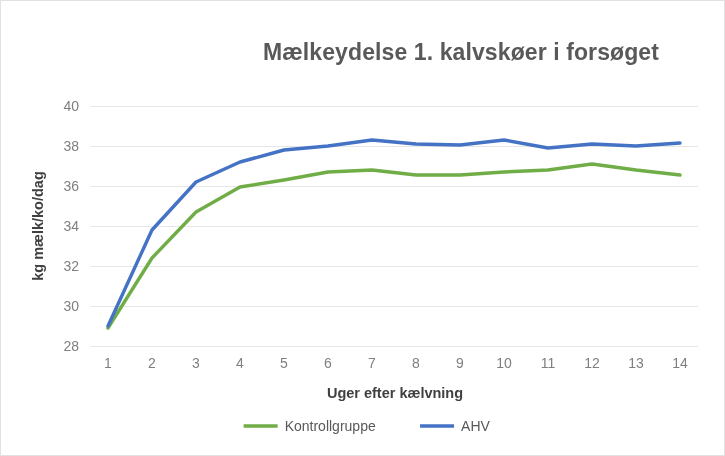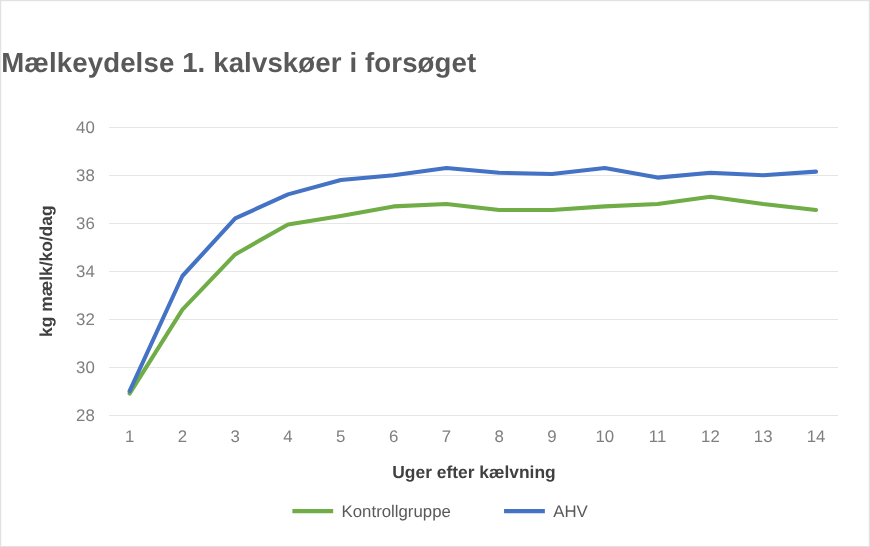--- a/index.html
+++ b/index.html
@@ -19,21 +19,21 @@
     height: 456px;
     box-sizing: border-box;
     border: 1px solid #e2e2e2;
     background: #ffffff;
   }
   #chart-title {
     position: absolute;
     left: 0;
     top: 38px;
     width: 658px;
-    text-align: left;
+    text-align: right;
     font-size: 23px;
     font-weight: bold;
     color: #595959;
     letter-spacing: 0.1px;
   }
   #plot-svg {
     position: absolute;
     left: 0;
     top: 0;
   }

